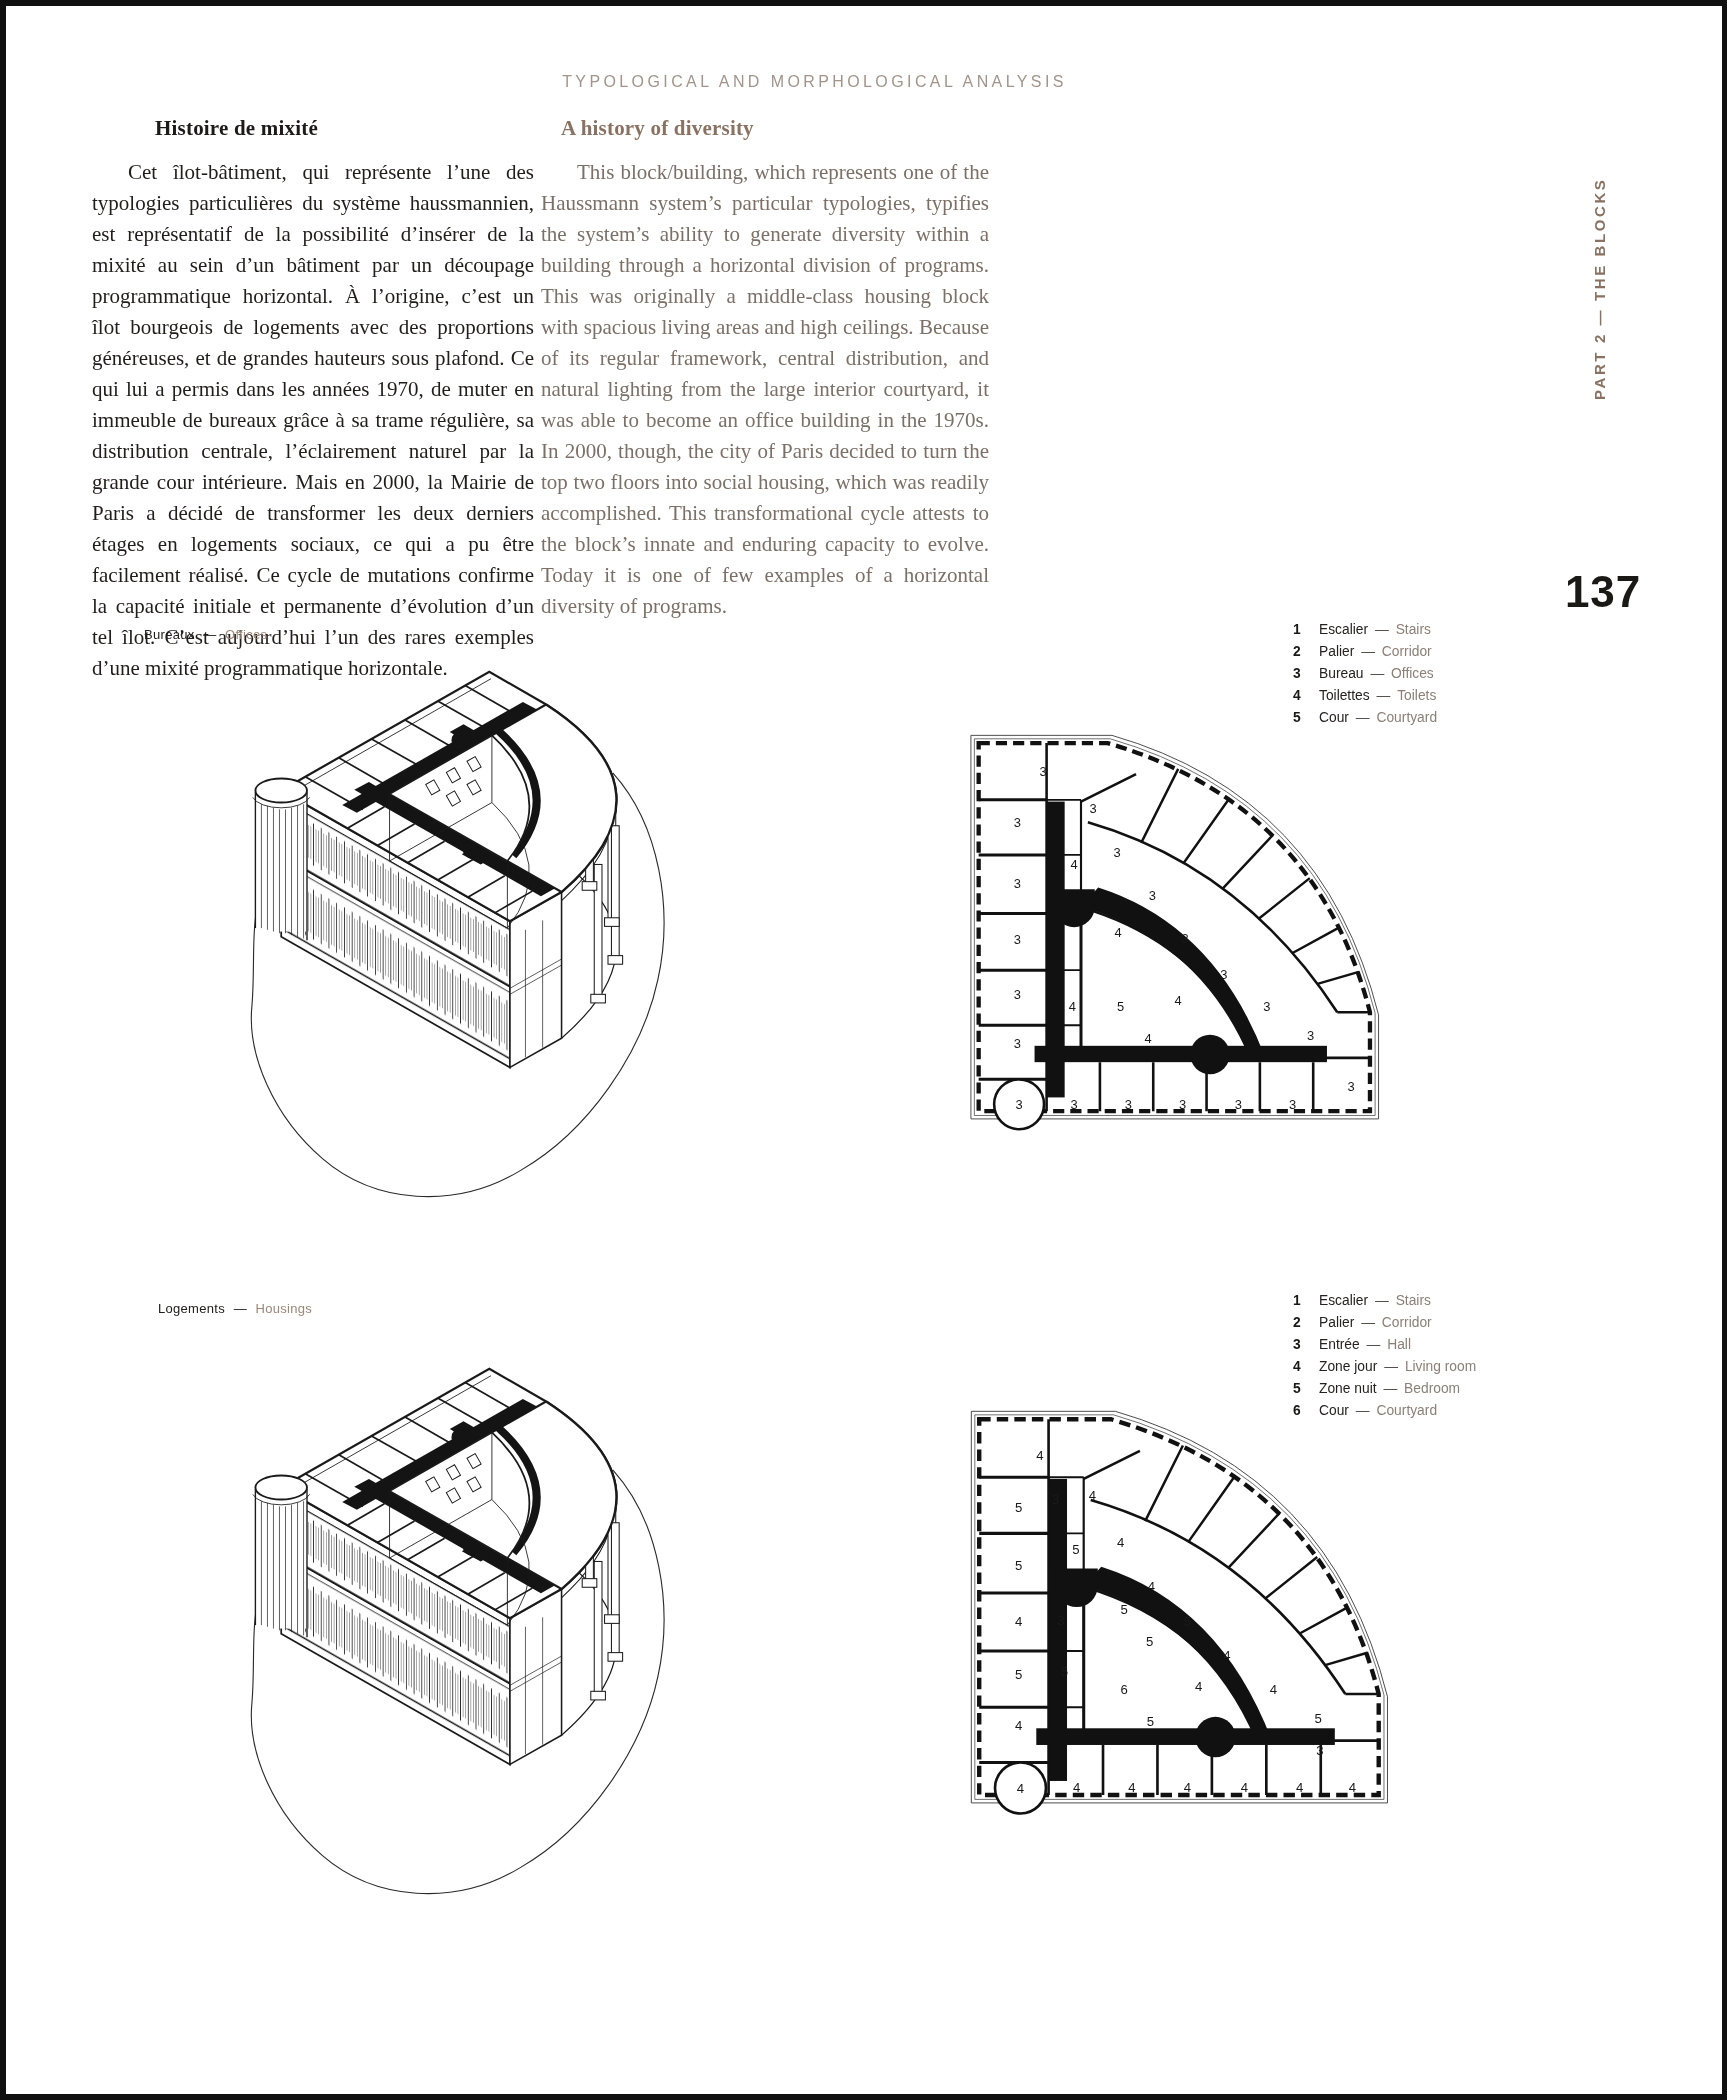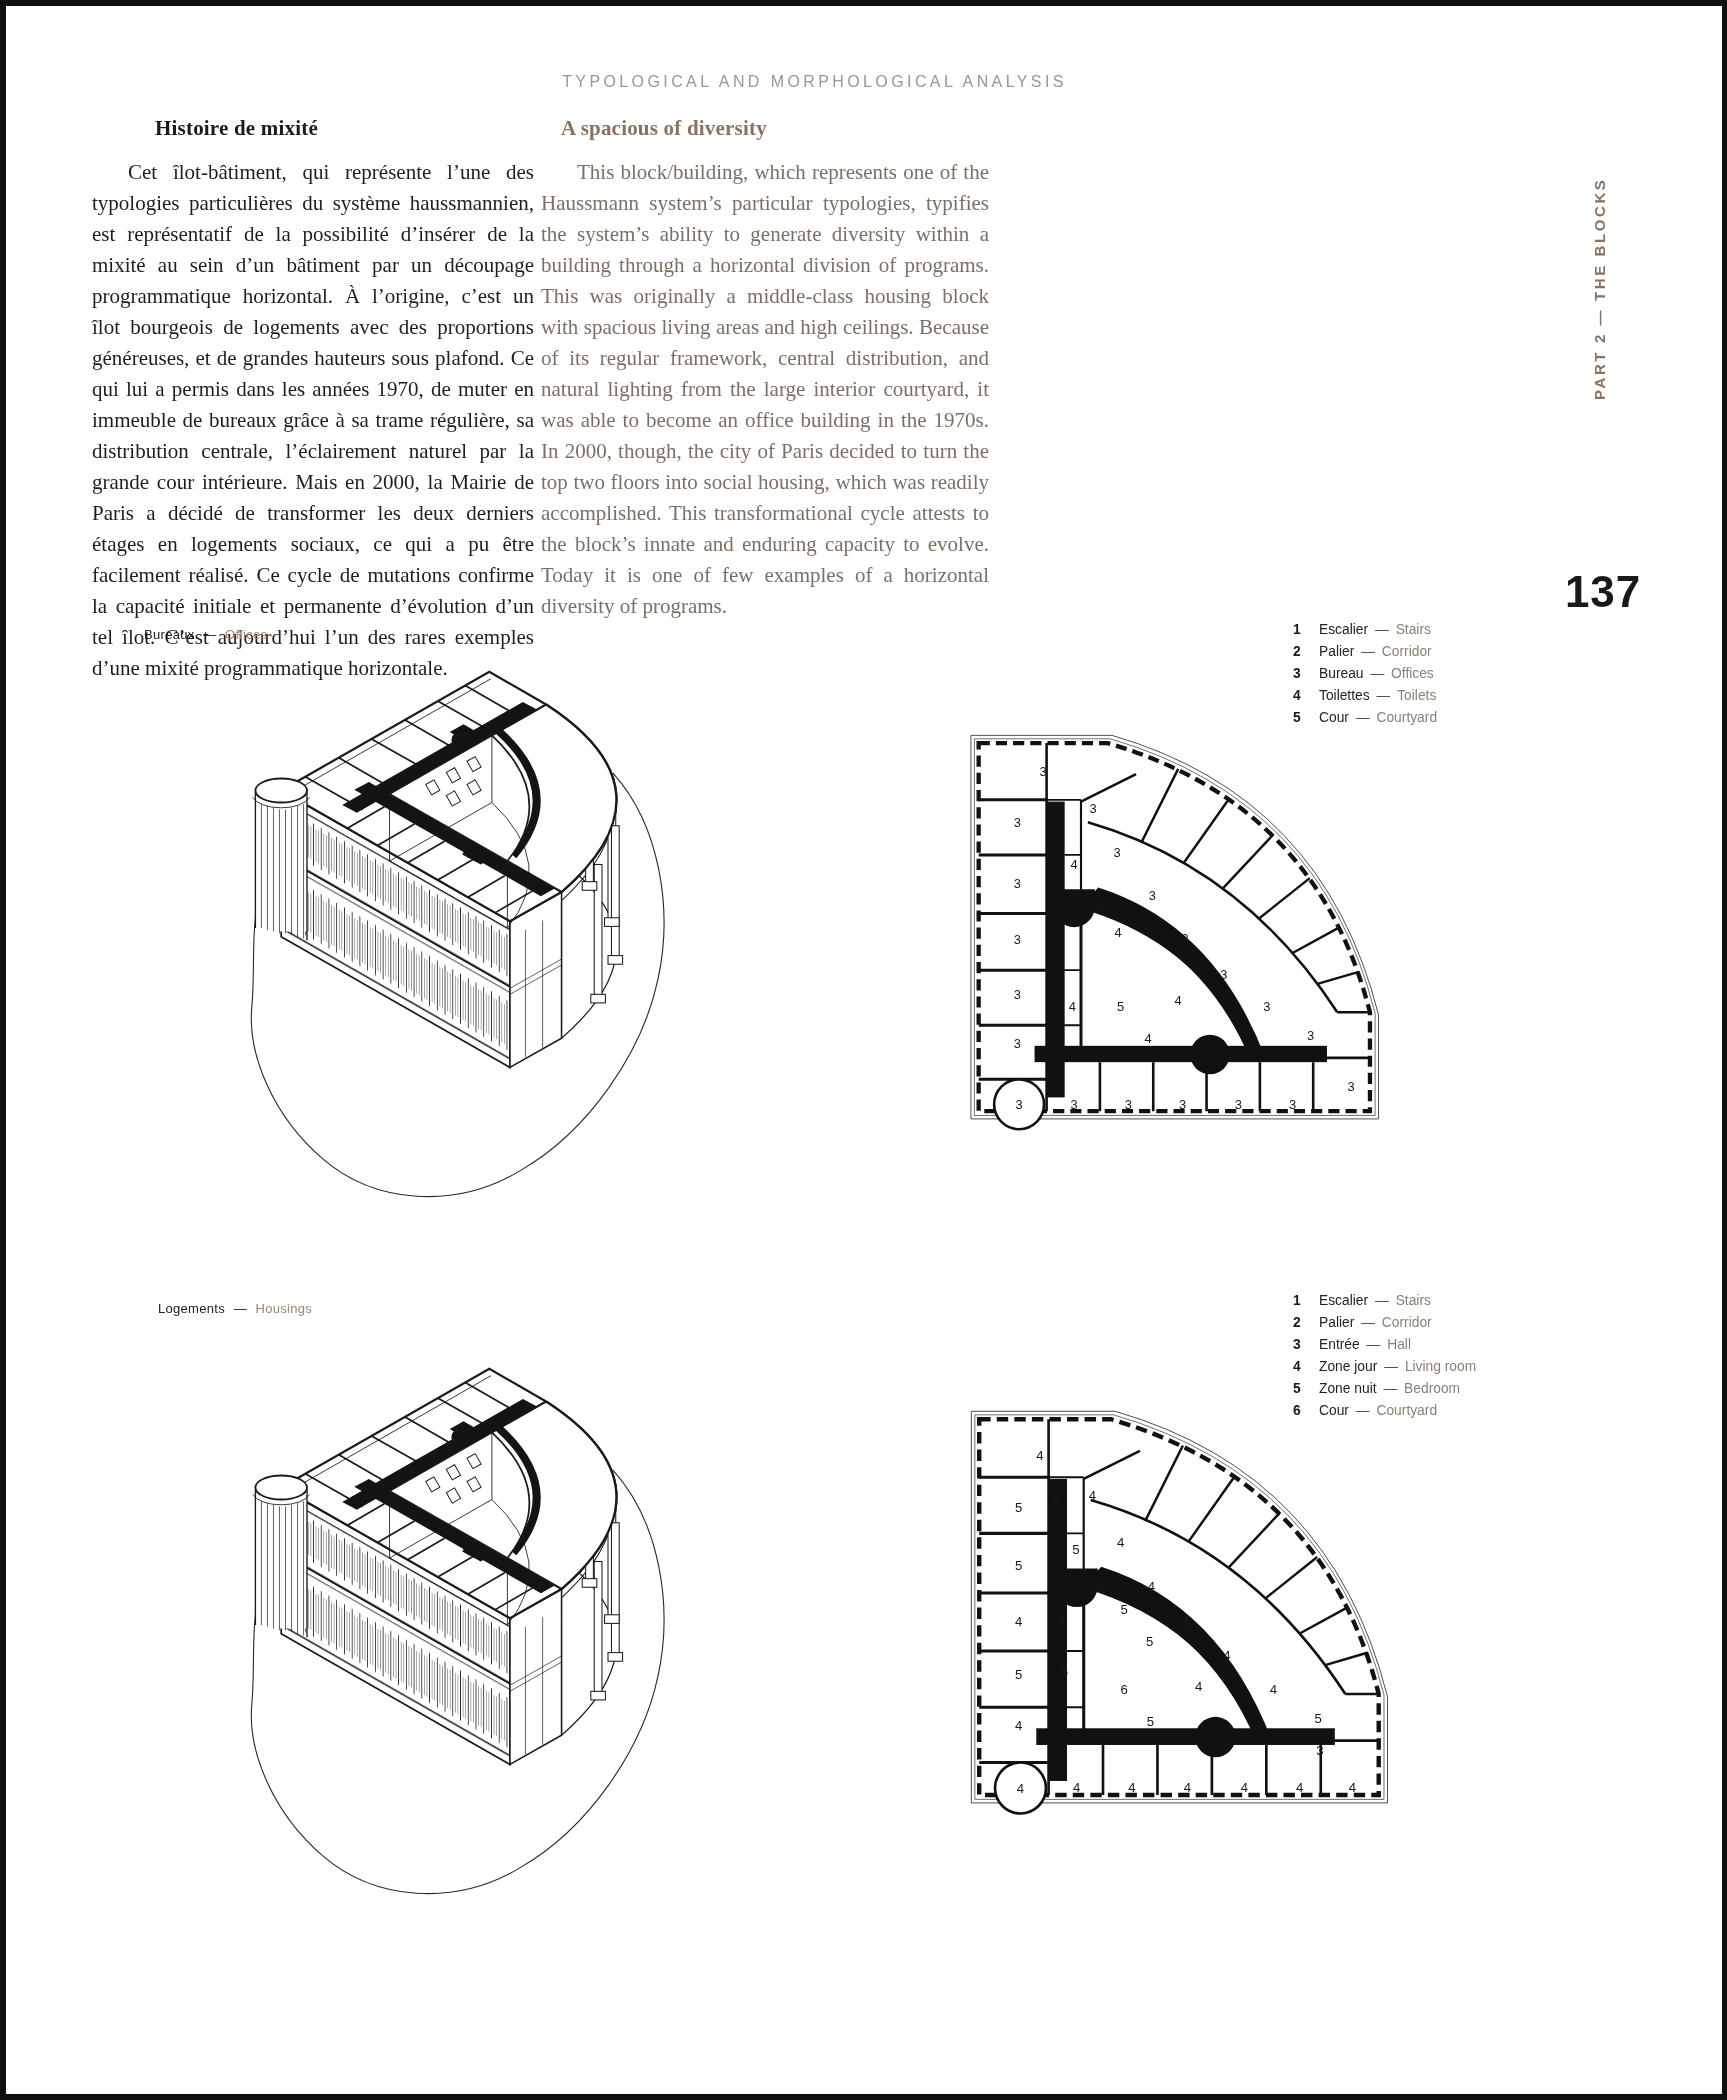--- a/index.html
+++ b/index.html
@@ -184,21 +184,21 @@
 
   <div class="abs" id="running-header">TYPOLOGICAL AND MORPHOLOGICAL ANALYSIS</div>
 
   <div class="abs" id="sidebar-label">PART 2   —   THE BLOCKS</div>
 
   <div class="abs" id="page-number">137</div>
 
   <div class="abs col-heading" id="fr-heading">Histoire de mixité</div>
   <div class="abs body-par" id="fr-par">Cet îlot-bâtiment, qui représente l’une des typologies particulières du système haussmannien, est représentatif de la possibilité d’insérer de la mixité au sein d’un bâtiment par un découpage programmatique horizontal. À l’origine, c’est un îlot bourgeois de logements avec des proportions généreuses, et de grandes hauteurs sous plafond. Ce qui lui a permis dans les années 1970, de muter en immeuble de bureaux grâce à sa trame régulière, sa distribution centrale, l’éclairement naturel par la grande cour intérieure. Mais en 2000, la Mairie de Paris a décidé de transformer les deux derniers étages en logements sociaux, ce qui a pu être facilement réalisé. Ce cycle de mutations confirme la capacité initiale et permanente d’évolution d’un tel îlot. C’est aujourd’hui l’un des rares exemples d’une mixité programmatique horizontale.</div>
 
-  <div class="abs col-heading" id="en-heading">A spacious of diversity</div>
+  <div class="abs col-heading" id="en-heading">A history of diversity</div>
   <div class="abs body-par" id="en-par">This block/building, which represents one of the Haussmann system’s particular typologies, typifies the system’s ability to generate diversity within a building through a horizontal division of programs. This was originally a middle-class housing block with spacious living areas and high ceilings. Because of its regular framework, central distribution, and natural lighting from the large interior courtyard, it was able to become an office building in the 1970s. In 2000, though, the city of Paris decided to turn the top two floors into social housing, which was readily accomplished. This transformational cycle attests to the block’s innate and enduring capacity to evolve. Today it is one of few examples of a horizontal diversity of programs.</div>
 
   <div class="abs fig-label" id="fig1-label">
     <span class="fr">Bureaux</span><span class="dash">—</span><span class="en">Offices</span>
   </div>
 
   <svg class="abs" style="left:172px;top:638px" width="559" height="594" viewBox="0 0 650 690">
     <use href="#axon"></use>
   </svg>
 

